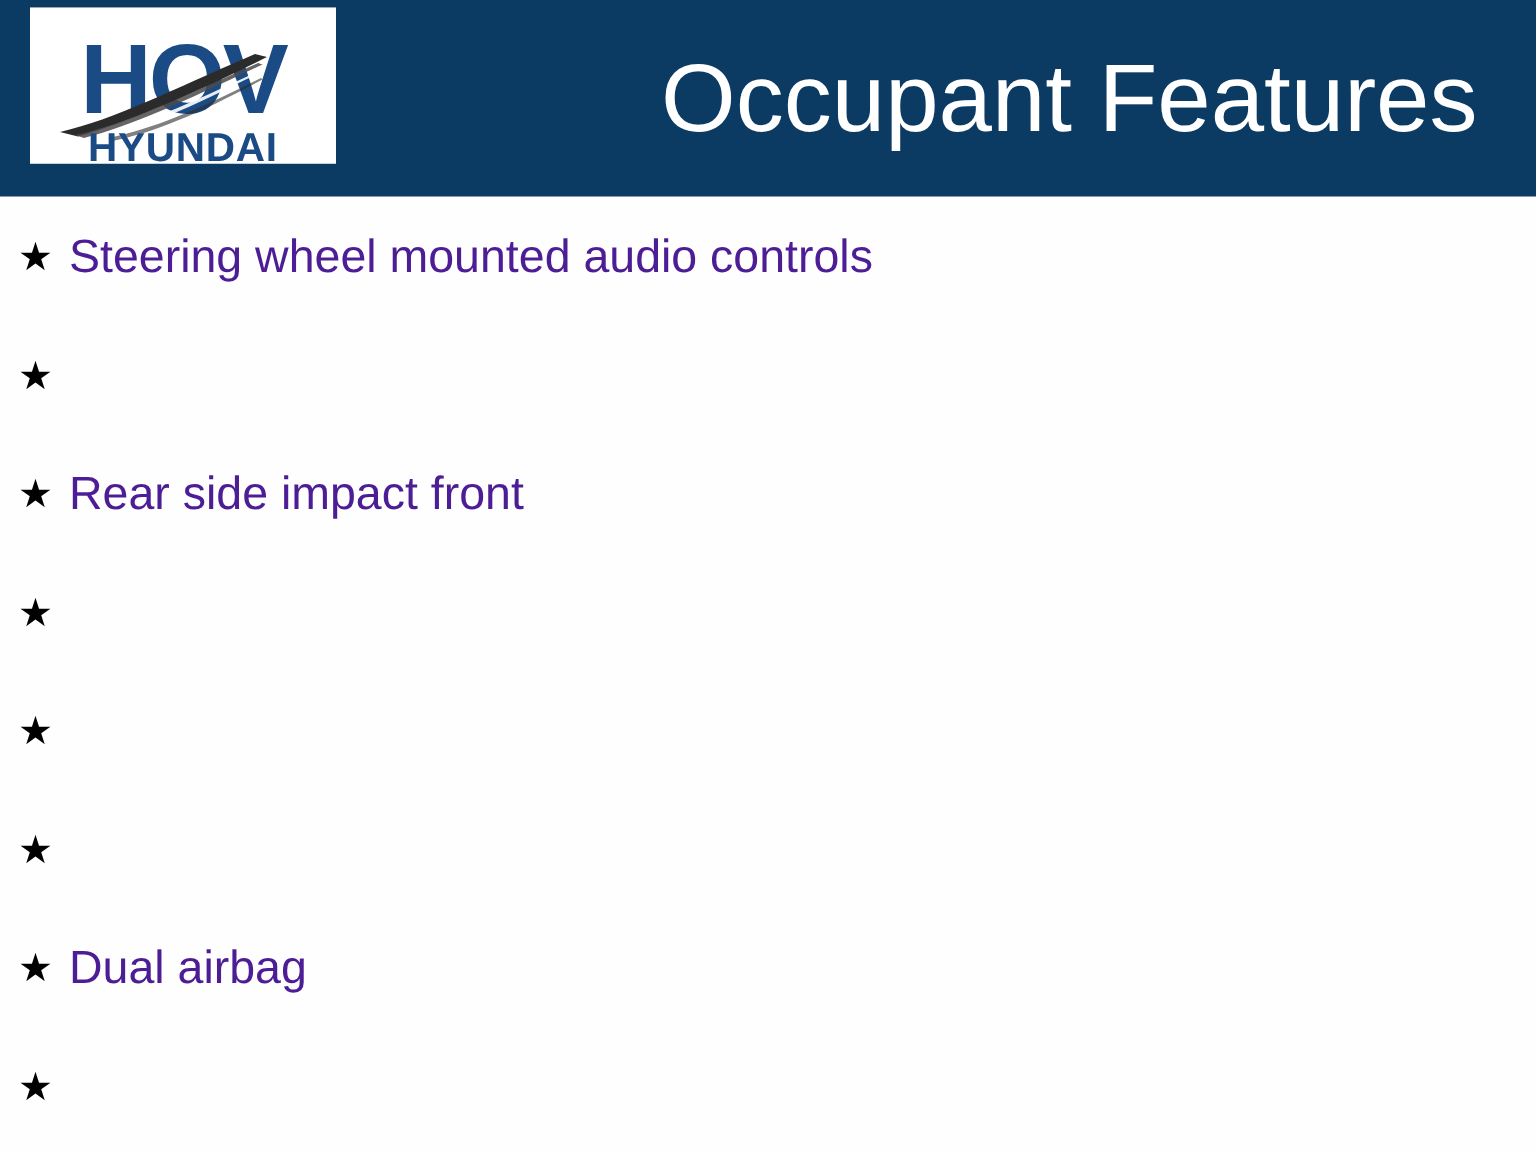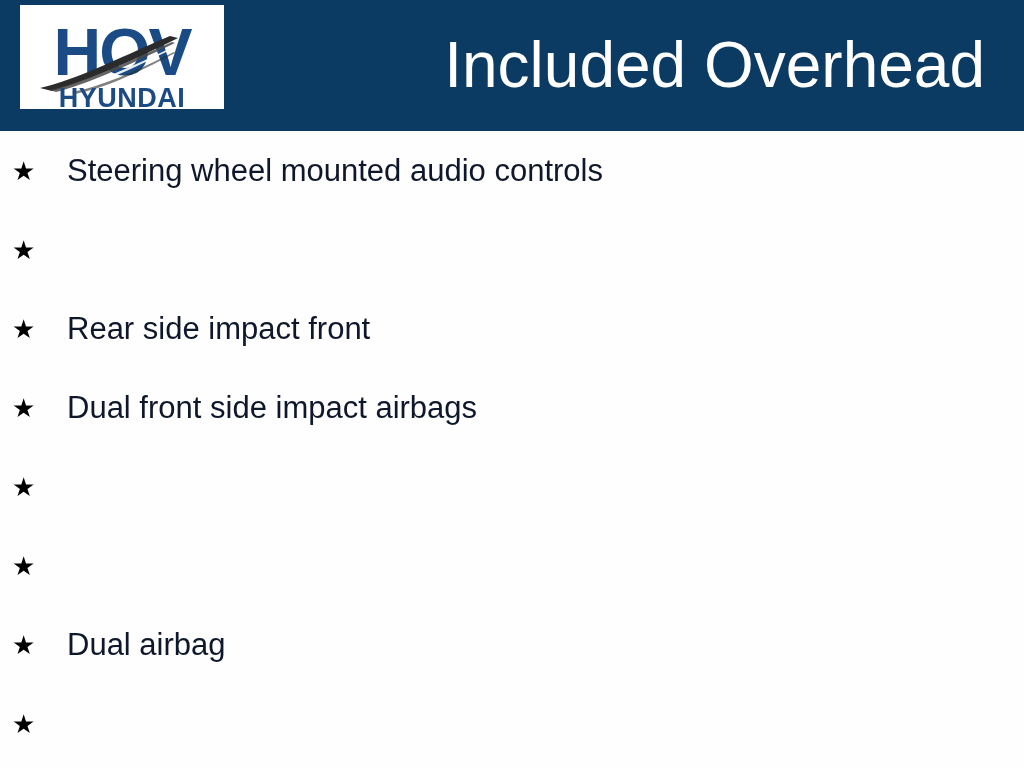--- a/index.html
+++ b/index.html
@@ -82,34 +82,33 @@
     flex: 0 0 auto;
     width: 34px;
     color: #000000;
     font-size: 26px;
     line-height: 1;
     text-align: left;
     user-select: none;
   }
   .feature-label {
     flex: 0 1 auto;
-    color: #0f172a;
+    color: #4c1d95;
     font-size: 31px;
     line-height: 36px;
     white-space: nowrap;
-    margin-left: 21px;
   }
 </style>
 </head>
 <body>
 
 <div class="slide">
 
   <div class="header-band">
-    <h1 class="slide-title">Included Overhead</h1>
+    <h1 class="slide-title">Occupant Features</h1>
   </div>
 
   <div class="logo-box">
     <svg class="logo-svg" viewBox="0 0 204 123" xmlns="http://www.w3.org/2000/svg">
       <rect x="0" y="0" width="204" height="123" fill="#ffffff"></rect>
 
       <text x="102" y="70" text-anchor="middle" font-family="Liberation Sans, sans-serif" font-size="66" font-weight="bold" letter-spacing="-2" fill="#1b4b85">HOV</text>
 
       <g>
         <path d="M20 83 C58 74, 92 56, 150 31 L158 33 C104 60, 66 76, 32 86 Z" fill="#2b2b2b"></path>
@@ -131,21 +130,20 @@
     </li>
     <li class="feature-item">
       <span class="bullet-star">★</span>
     </li>
     <li class="feature-item">
       <span class="bullet-star">★</span>
       <span class="feature-label">Rear side impact front</span>
     </li>
     <li class="feature-item">
       <span class="bullet-star">★</span>
-      <span class="feature-label">Dual front side impact airbags</span>
     </li>
     <li class="feature-item">
       <span class="bullet-star">★</span>
     </li>
     <li class="feature-item">
       <span class="bullet-star">★</span>
     </li>
     <li class="feature-item">
       <span class="bullet-star">★</span>
       <span class="feature-label">Dual airbag</span>

